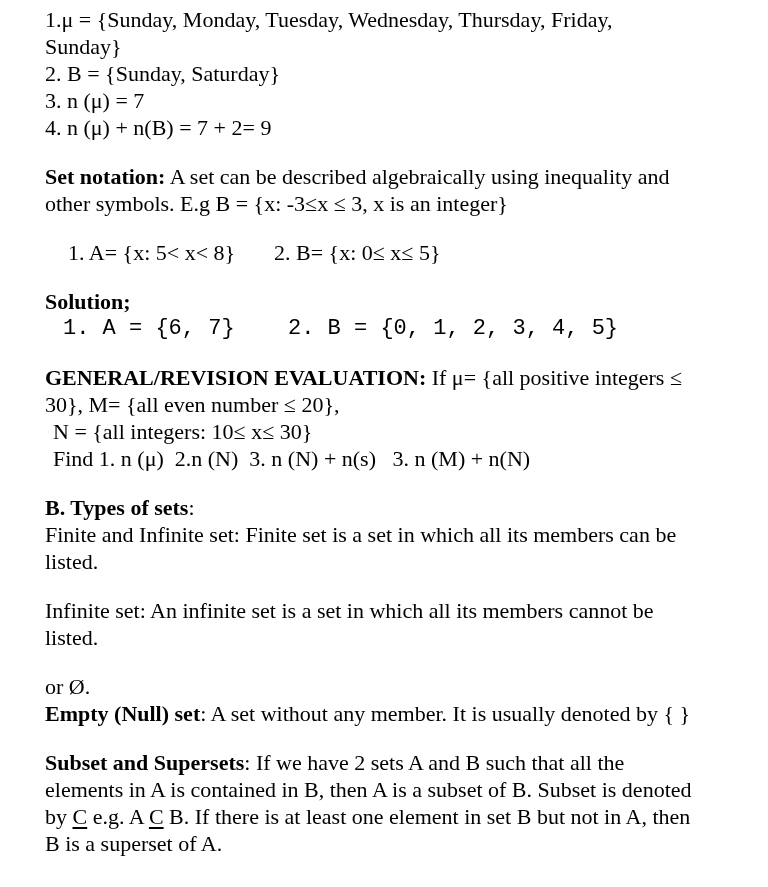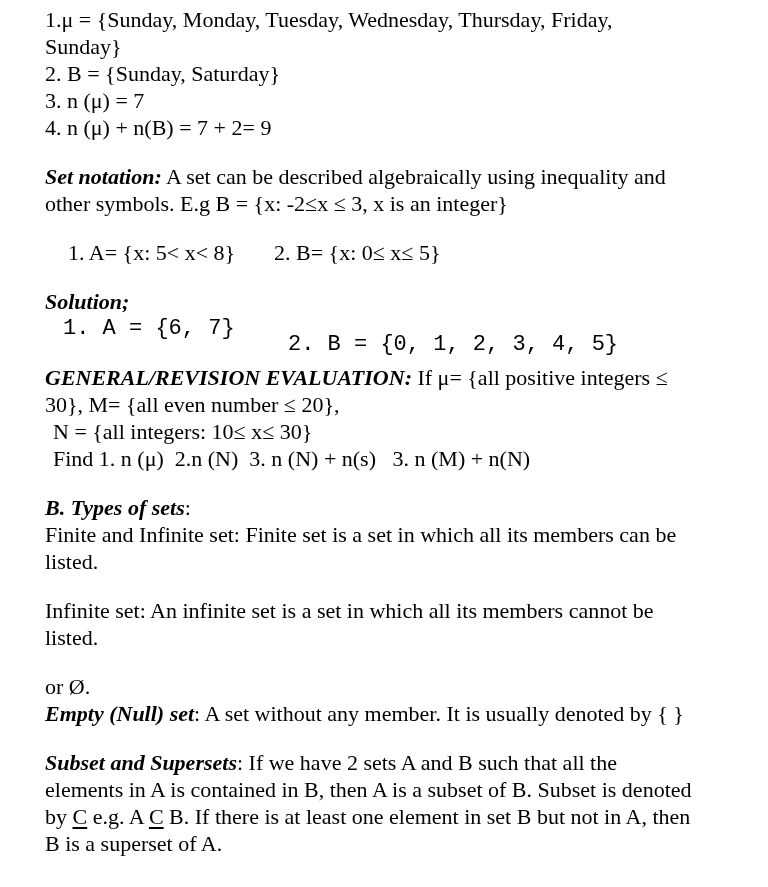--- a/index.html
+++ b/index.html
@@ -19,43 +19,43 @@
     padding: 6px 20px 0 45px;
     overflow: hidden;
   }
   .line {
     position: relative;
     height: 27px;
     line-height: 27px;
     white-space: pre;
   }
   .gap { height: 22px; }
-  .b { font-weight: bold; font-style: italic; }
+  .b { font-weight: bold; }
   .u { text-decoration: underline; text-underline-offset: 3px; }
   .ind8  { padding-left: 8px; }
   .ind18 { padding-left: 18px; font-family: Liberation Mono, monospace; }
   .ind23 { padding-left: 23px; }
   .col2-example  { position: absolute; left: 229px; top: 0; text-align: center; }
-  .col2-solution { position: absolute; left: 243px; top: 16px; }
+  .col2-solution { position: absolute; left: 243px; top: 0; }
 </style>
 </head>
 <body>
 
 <div class="page">
 
   <div class="line"><span>1.μ = {Sunday, Monday, Tuesday, Wednesday, Thursday, Friday,</span></div>
   <div class="line"><span>Sunday}</span></div>
   <div class="line"><span>2. B = {Sunday, Saturday}</span></div>
   <div class="line"><span>3. n (μ) = 7</span></div>
   <div class="line"><span>4. n (μ) + n(B) = 7 + 2= 9</span></div>
 
   <div class="gap"></div>
 
   <div class="line"><span class="b">Set notation:</span><span> A set can be described algebraically using inequality and</span></div>
-  <div class="line"><span>other symbols. E.g B = {x: -2≤x ≤ 3, x is an integer}</span></div>
+  <div class="line"><span>other symbols. E.g B = {x: -3≤x ≤ 3, x is an integer}</span></div>
 
   <div class="gap"></div>
 
   <div class="line ind23"><span>1. A= {x: 5&lt; x&lt; 8}</span><span class="col2-example">2. B= {x: 0≤ x≤ 5}</span></div>
 
   <div class="gap"></div>
 
   <div class="line"><span class="b">Solution;</span></div>
   <div class="line ind18"><span>1. A = {6, 7}</span><span class="col2-solution">2. B = {0, 1, 2, 3, 4, 5}</span></div>
 

